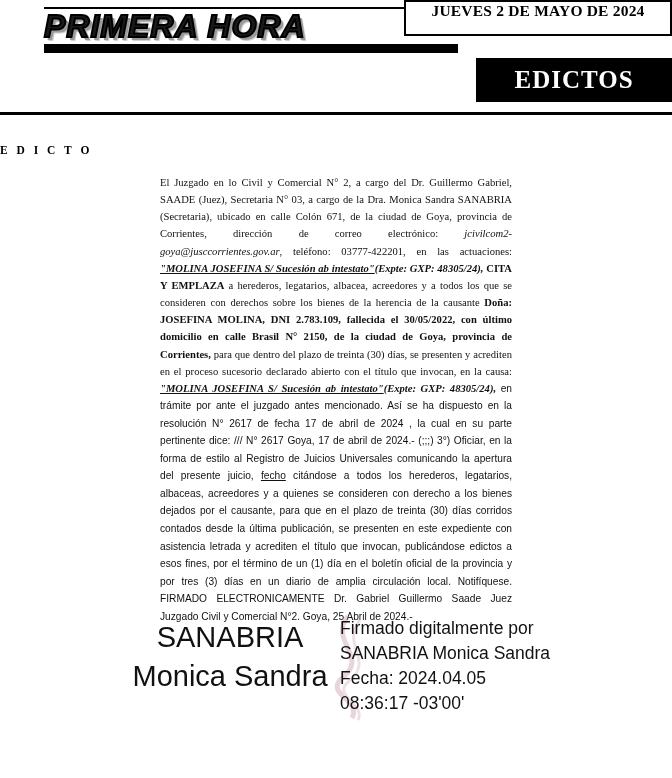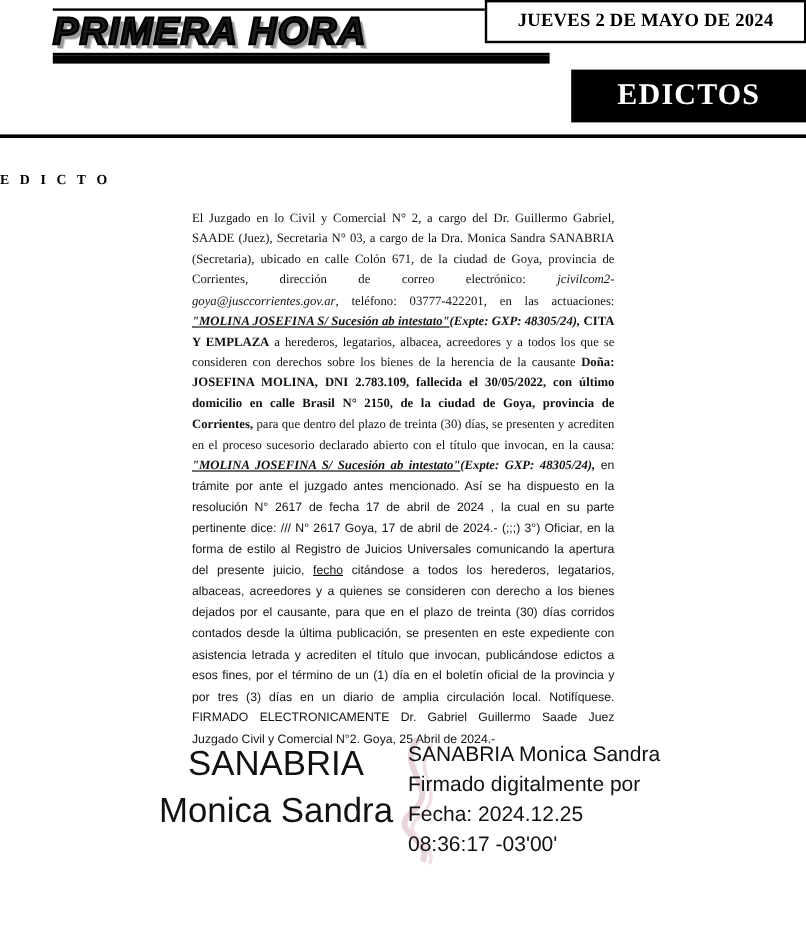--- a/index.html
+++ b/index.html
@@ -79,21 +79,21 @@
 
   .date-box {
     position: absolute;
     right: 0;
     top: 0;
     width: 268px;
     height: 36px;
     border: 2px solid #000;
     box-sizing: border-box;
     display: flex;
-    align-items: center;
+    align-items: flex-start;
     justify-content: center;
     background: #fff;
   }
   .date-box span {
     font-family: "Liberation Serif", serif;
     font-weight: bold;
     font-size: 15.5px;
     letter-spacing: 0.2px;
   }
   .edictos-box {
@@ -222,18 +222,18 @@
     <div>SANABRIA</div>
     <div>Monica Sandra</div>
   </div>
 
   <svg class="sig-flourish" viewBox="0 0 60 110">
     <path d="M30 4 C10 30, 52 44, 24 66 C6 82, 44 88, 34 106" fill="none" stroke="#c08a96" stroke-width="5"></path>
     <path d="M42 8 C22 34, 58 48, 30 70 C14 84, 48 92, 40 108" fill="none" stroke="#d6a7b0" stroke-width="3"></path>
   </svg>
 
   <div class="sig-details">
+    <div>Firmado digitalmente por</div>
     <div>SANABRIA Monica Sandra</div>
-    <div>Firmado digitalmente por</div>
-    <div>Fecha: 2024.12.25</div>
+    <div>Fecha: 2024.04.05</div>
     <div>08:36:17 -03'00'</div>
   </div>
 </div>
 
 </body></html>

